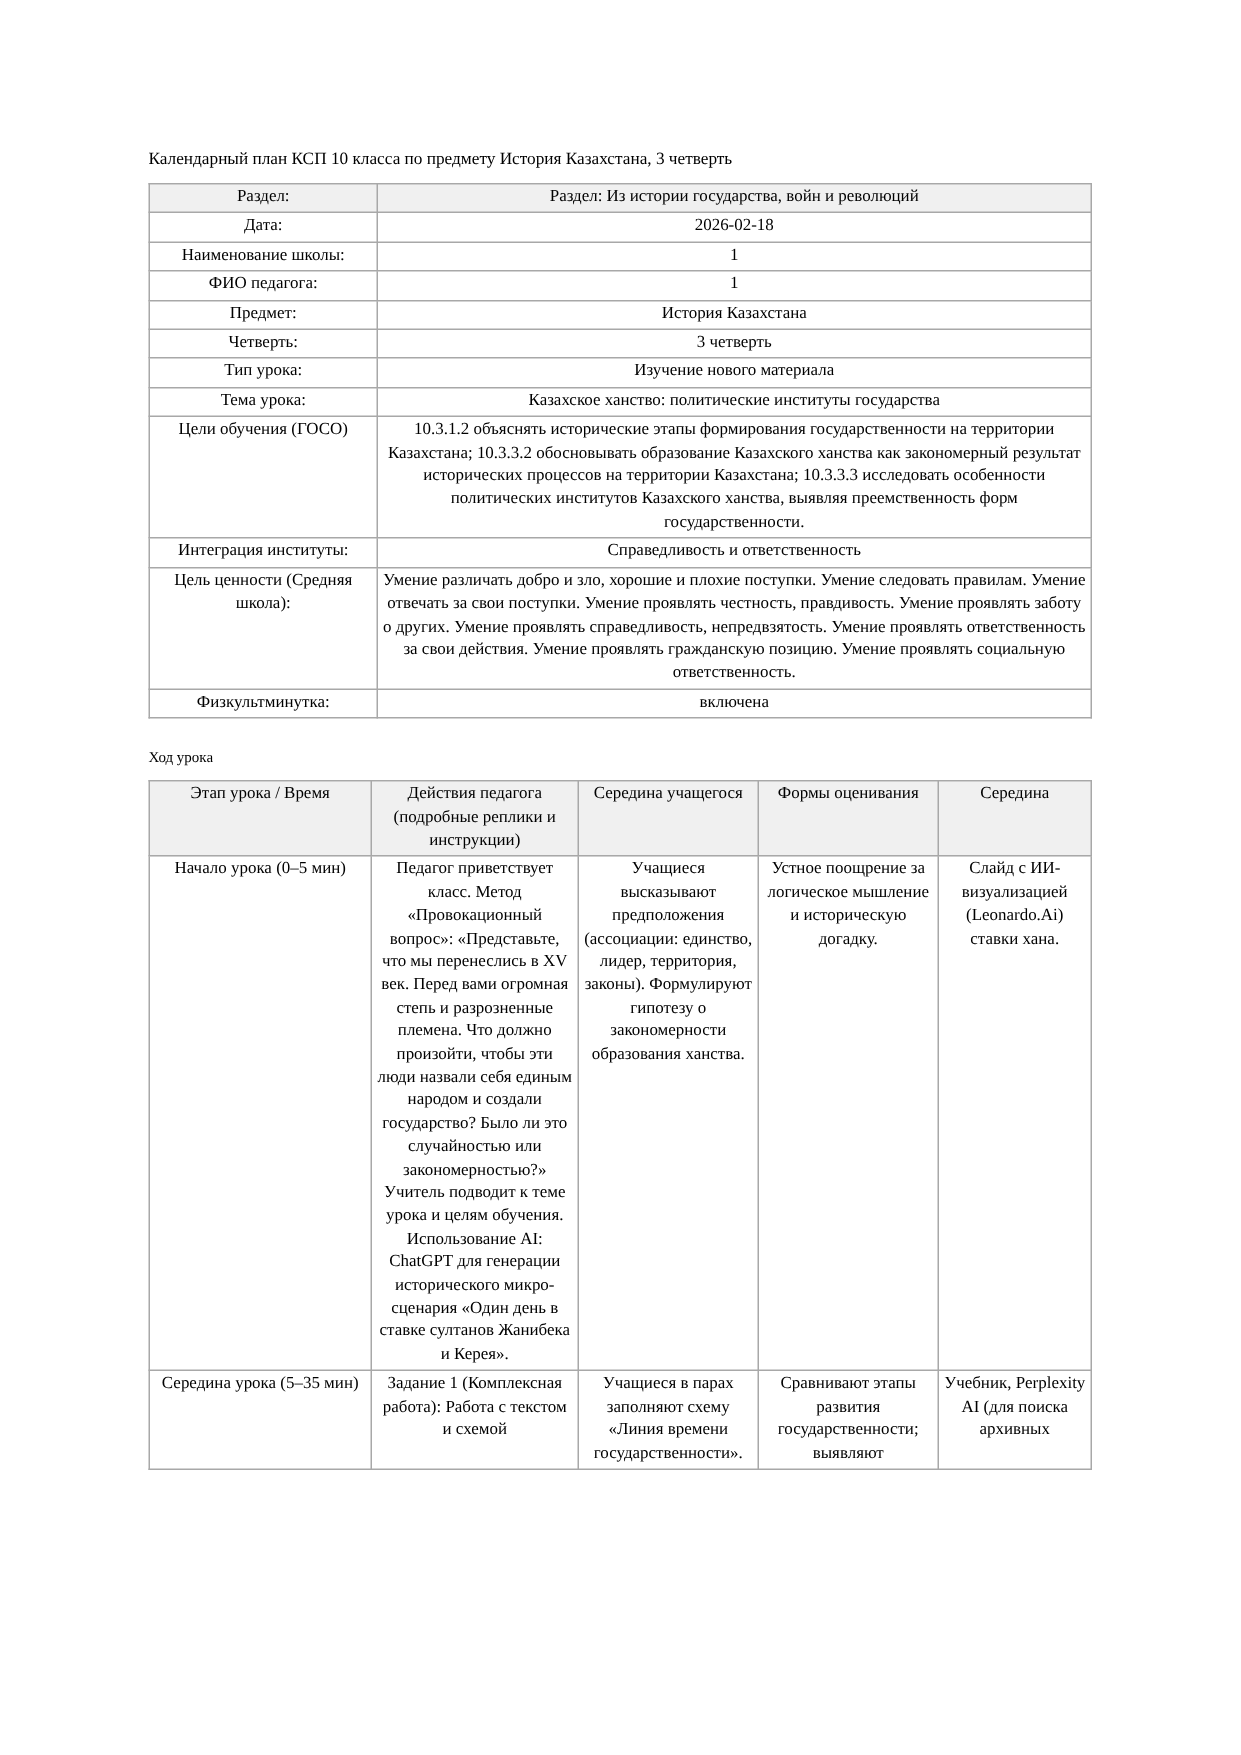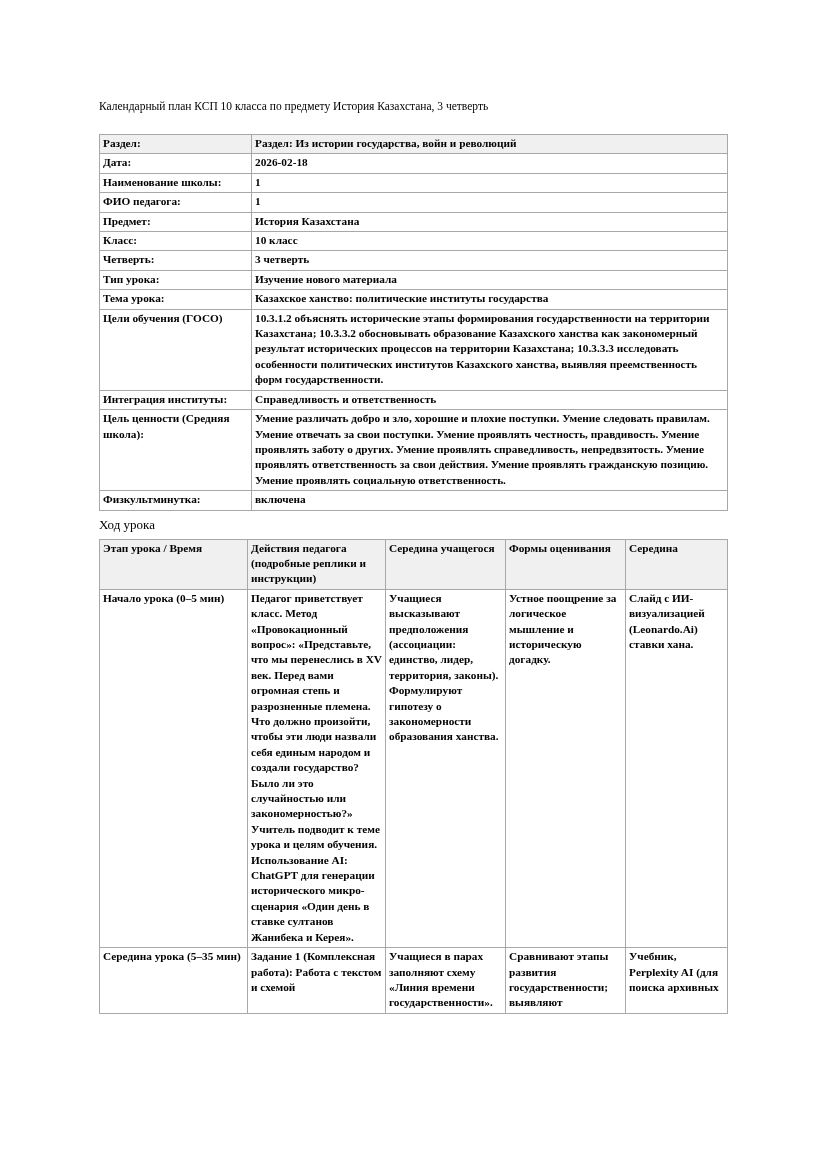--- a/index.html
+++ b/index.html
@@ -18,49 +18,49 @@
     position: relative;
     width: 827px;
     height: 1170px;
     background: #ffffff;
     box-sizing: border-box;
     padding: 99px 99px 0 99px;
   }
   .doc-title {
     font-size: 11.5px;
     line-height: 15px;
-    margin: 0 0 20px 0;
+    margin: 0 0 8px 0;
     white-space: nowrap;
   }
   table {
     border-collapse: collapse;
     width: 628px;
     table-layout: fixed;
   }
   table td, table th {
     border: 1px solid #a8a8a8;
     padding: 1px 3px 2px 3px;
     font-size: 11.3px;
     line-height: 15.4px;
     vertical-align: top;
-    text-align: left;
-    font-weight: bold;
+    text-align: center;
+    font-weight: normal;
     word-wrap: break-word;
     overflow-wrap: break-word;
     hyphens: none;
   }
   
   .info-table col.c1 { width: 152px; }
   .info-table col.c2 { width: 476px; }
   .info-table tr.shaded td { background: #f0f0f0; }
 
   .section-label {
-    font-size: 13px;
+    font-size: 10px;
     line-height: 15px;
-    margin: 6px 0 7px 0;
+    margin: 19px 0 7px 0;
   }
 
   
   .plan-table col.p1 { width: 148px; }
   .plan-table col.p2 { width: 138px; }
   .plan-table col.p3 { width: 120px; }
   .plan-table col.p4 { width: 120px; }
   .plan-table col.p5 { width: 102px; }
   .plan-table thead td { background: #f0f0f0; }
   .plan-wrap {
@@ -92,24 +92,20 @@
           <td>Наименование школы:</td>
           <td>1</td>
         </tr>
         <tr>
           <td>ФИО педагога:</td>
           <td>1</td>
         </tr>
         <tr>
           <td>Предмет:</td>
           <td>История Казахстана</td>
-        </tr>
-        <tr>
-          <td>Класс:</td>
-          <td>10 класс</td>
         </tr>
         <tr>
           <td>Четверть:</td>
           <td>3 четверть</td>
         </tr>
         <tr>
           <td>Тип урока:</td>
           <td>Изучение нового материала</td>
         </tr>
         <tr>

